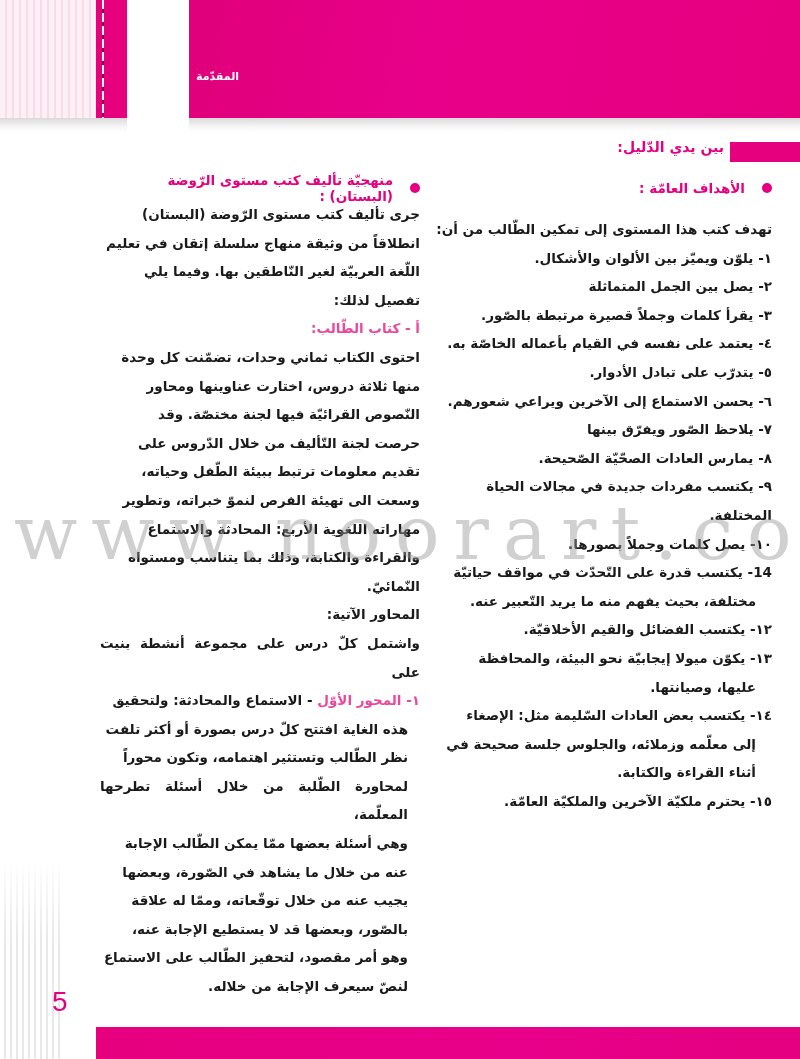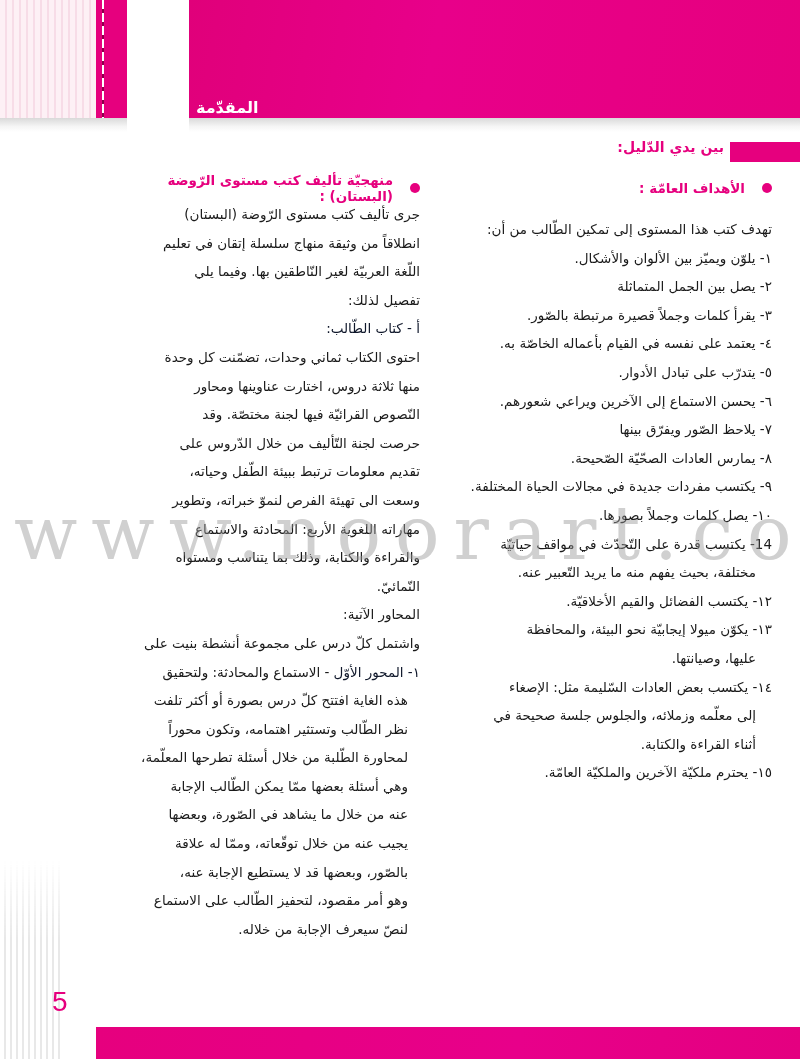--- a/index.html
+++ b/index.html
@@ -18,21 +18,21 @@
   .top-pink-strip .dash {
     position: absolute; left: 6px; top: 0; width: 2px; height: 118px;
     background: repeating-linear-gradient(180deg, #ffffff 0px, #ffffff 9px, #8a0049 9px, #8a0049 13px);
   }
   .top-white-gap { position: absolute; left: 127px; top: 0; width: 62px; height: 118px; background: #ffffff; }
   .header-band {
     position: absolute; left: 189px; top: 0; width: 611px; height: 118px;
     background: linear-gradient(100deg, #e0007a 0%, #e8008a 40%, #e6007e 100%);
   }
   .header-title {
-    position: absolute; left: 196px; top: 98px; font-size: 16px; font-weight: bold; color: #ffffff;
+    position: absolute; left: 196px; top: 70px; font-size: 11px; font-weight: bold; color: #ffffff;
     direction: rtl;
   }
   .header-shadow {
     position: absolute; left: 0; top: 118px; width: 800px; height: 14px;
     background: linear-gradient(180deg, #d9d9d9 0%, #f5f5f5 60%, #ffffff 100%);
   }
   .header-shadow-gap { position: absolute; left: 127px; top: 118px; width: 62px; height: 14px; background: #ffffff; }
 
   
   .section-bar { position: absolute; left: 730px; top: 142px; width: 70px; height: 20px; background: #e6007e; }
@@ -41,25 +41,25 @@
   }
 
   .col { position: absolute; direction: rtl; text-align: right; }
   .col-right { left: 432px; width: 340px; top: 176px; }
   .col-left { left: 100px; width: 320px; top: 176px; }
 
   .subhead {
     display: flex; align-items: center; gap: 17px; color: #e6007e; font-weight: bold; font-size: 13.5px; height: 24px;
   }
   .bullet { width: 10px; height: 10px; background: #e6007e; border-radius: 50%; flex: none; }
-  .p { font-size: 13.5px; font-weight: normal; line-height: 28.6px; color: #1a1a1a; }
+  .p { font-size: 13.5px; font-weight: bold; line-height: 28.6px; color: #1a1a1a; }
   .intro { margin-top: 15px; }
   .item { padding-right: 0; }
   .item.cont { padding-right: 16px; }
-  .pink { color: #0f172a; }
+  .pink { color: #ec4899; }
   .just { text-align: justify; text-align-last: right; }
 
   .watermark {
     position: absolute; left: 14px; top: 490px; width: 780px; font-family: "DejaVu Serif", serif;
     font-size: 74px; letter-spacing: 14px; color: rgba(150,150,150,0.45); white-space: nowrap; pointer-events: none;
   }
 
   
   .bottom-stripes {
     position: absolute; left: 0; top: 860px; width: 62px; height: 199px;

